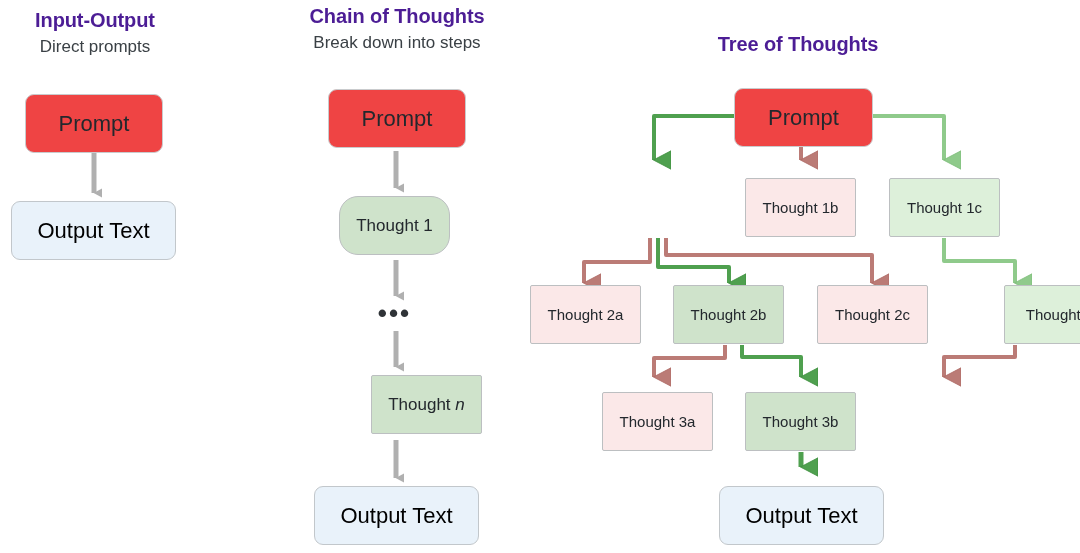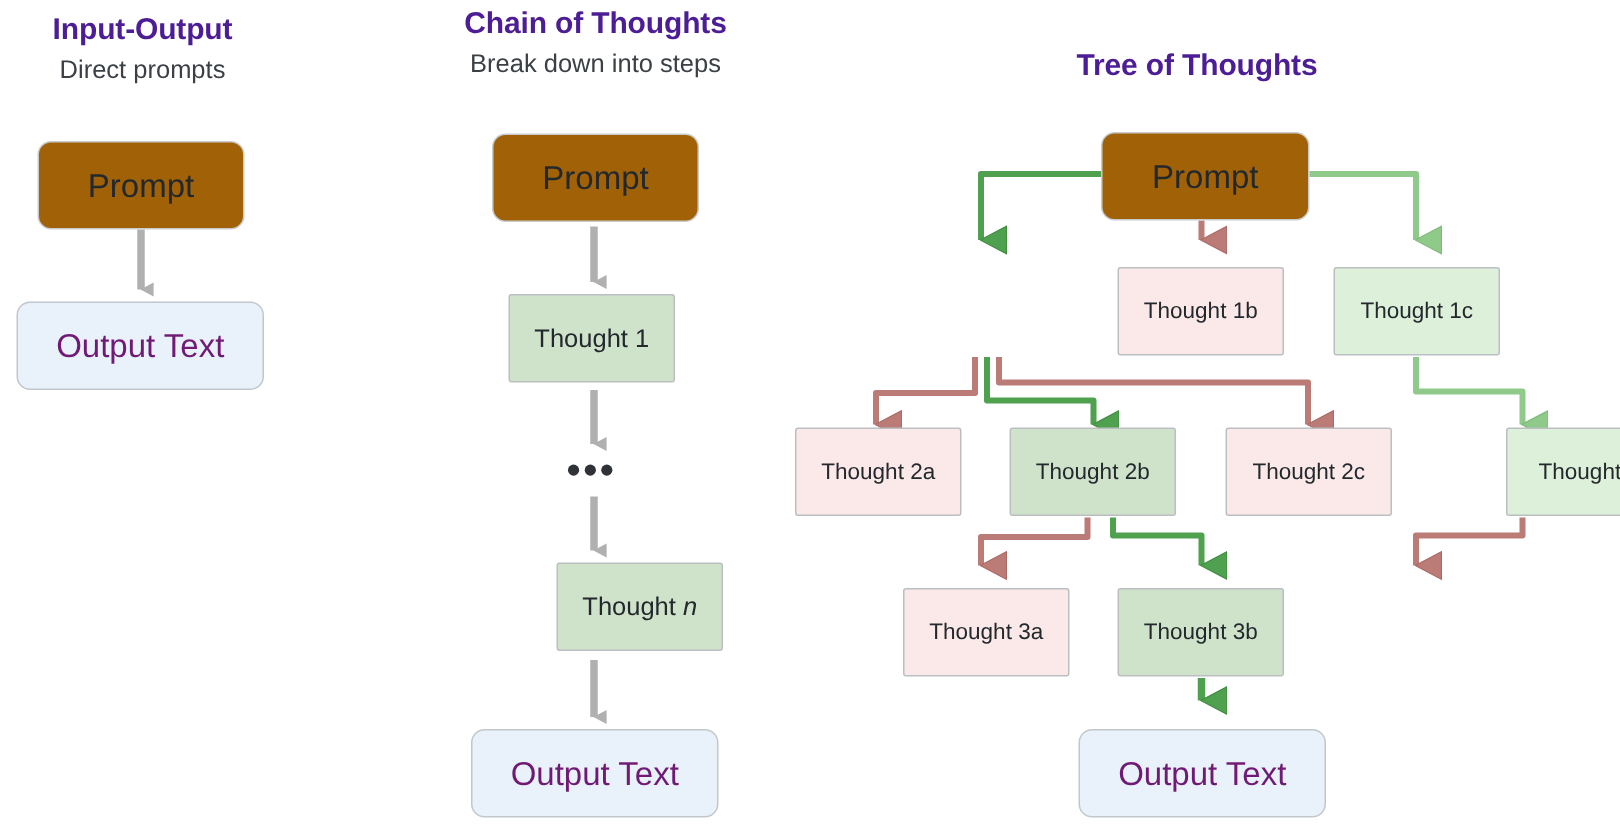--- a/index.html
+++ b/index.html
@@ -48,32 +48,32 @@
   .node {
     position: absolute;
     box-sizing: border-box;
     display: flex;
     align-items: center;
     justify-content: center;
     text-align: center;
     white-space: nowrap;
   }
   .node-prompt {
-    background: #a16207;
+    background: #ef4444;
     border: 1px solid #c9cbcd;
     border-radius: 9px;
     font-size: 22px;
     color: #23282d;
   }
   .node-output {
     background: #e9f2fa;
     border: 1px solid #c2c7cb;
     border-radius: 9px;
     font-size: 22px;
-    color: #701a75;
+    color: #000000;
     align-items: center;
   }
   .node-green-dark {
     background: #cfe3cb;
     border: 1px solid #bcbfc1;
     border-radius: 2px;
     font-size: 15px;
     color: #23282d;
   }
   .node-green-light {
@@ -217,21 +217,21 @@
   <div class="node node-prompt" style="left:25px; top:94px; width:138px; height:59px;">
     <span>Prompt</span>
   </div>
   <div class="node node-output" style="left:11px; top:201px; width:165px; height:59px;">
     <span>Output Text</span>
   </div>
 
   <div class="node node-prompt" style="left:328px; top:89px; width:138px; height:59px;">
     <span>Prompt</span>
   </div>
-  <div class="node node-green-cot" style="left:339px; top:196px; width:111px; height:59px;">
+  <div class="node node-green-cot" style="left:339px; top:196px; width:111px; height:59px;border-radius:19px;">
     <span>Thought 1</span>
   </div>
   <div class="ellipsis" style="left:339px; top:300px; width:111px;">
     <span>•••</span>
   </div>
   <div class="node node-green-cot" style="left:339px; top:375px; width:111px; height:59px;margin-left:32px;">
     <span><span>Thought </span><em>n</em></span>
   </div>
   <div class="node node-output" style="left:314px; top:486px; width:165px; height:59px;">
     <span>Output Text</span>

